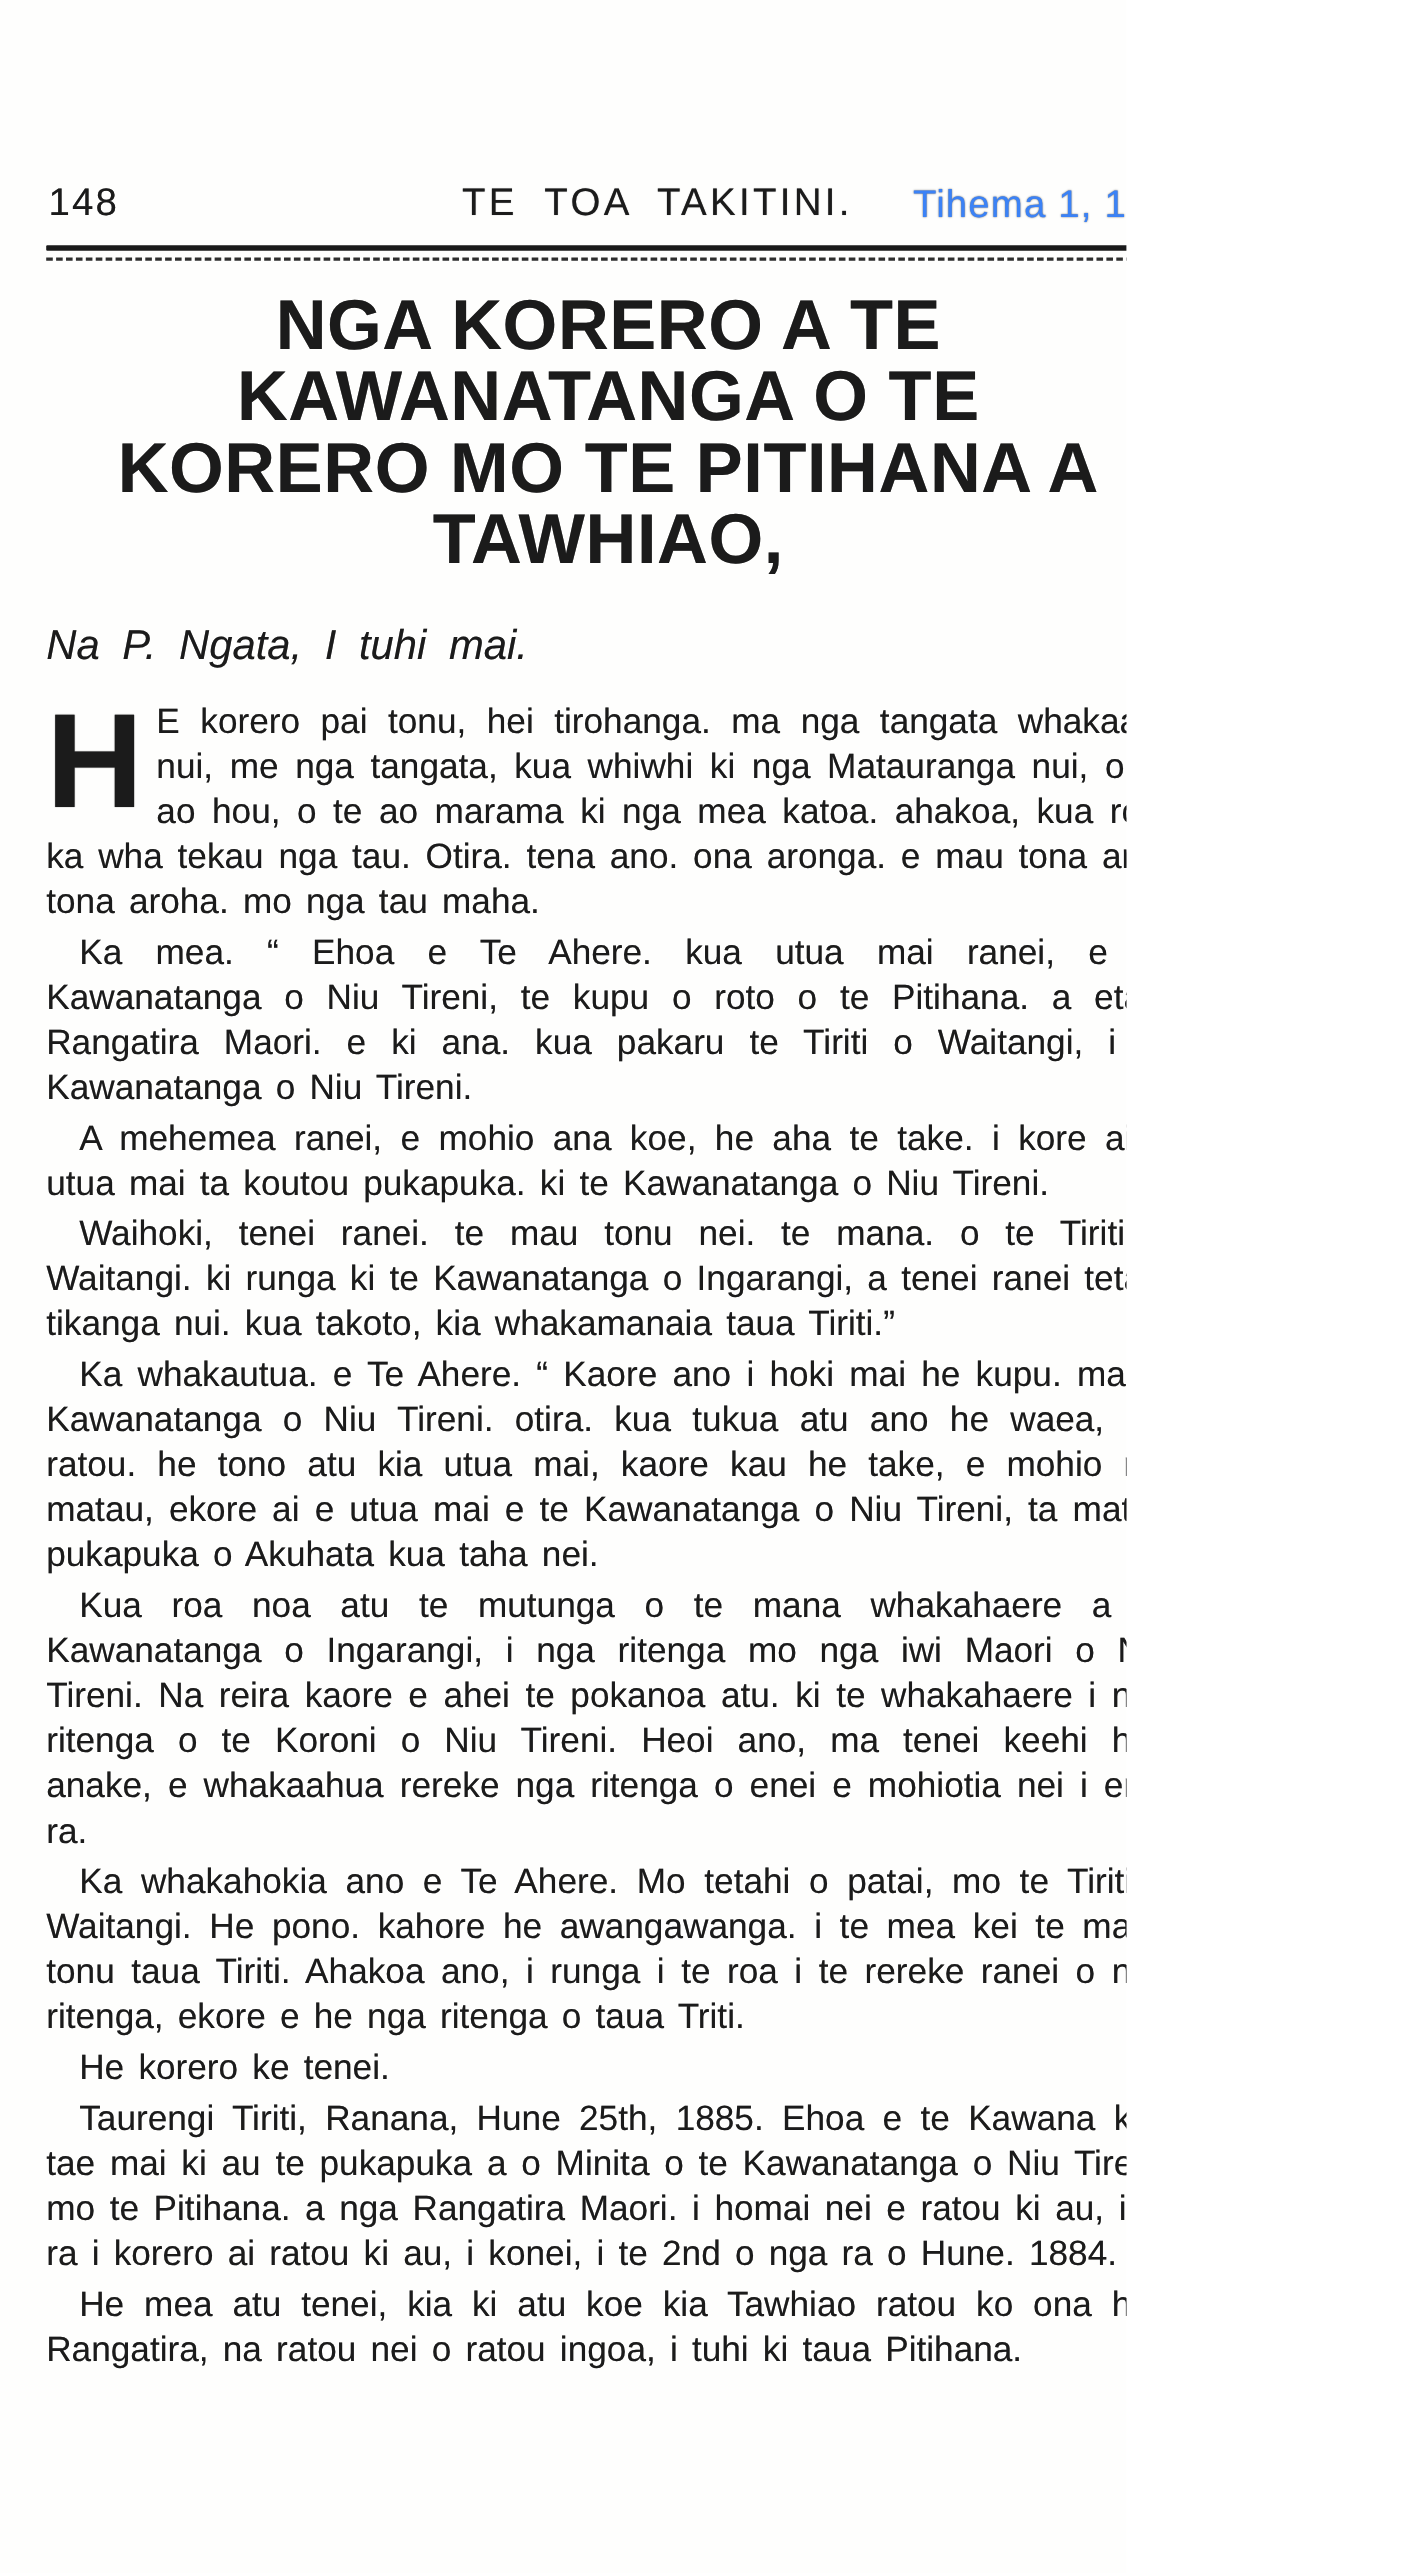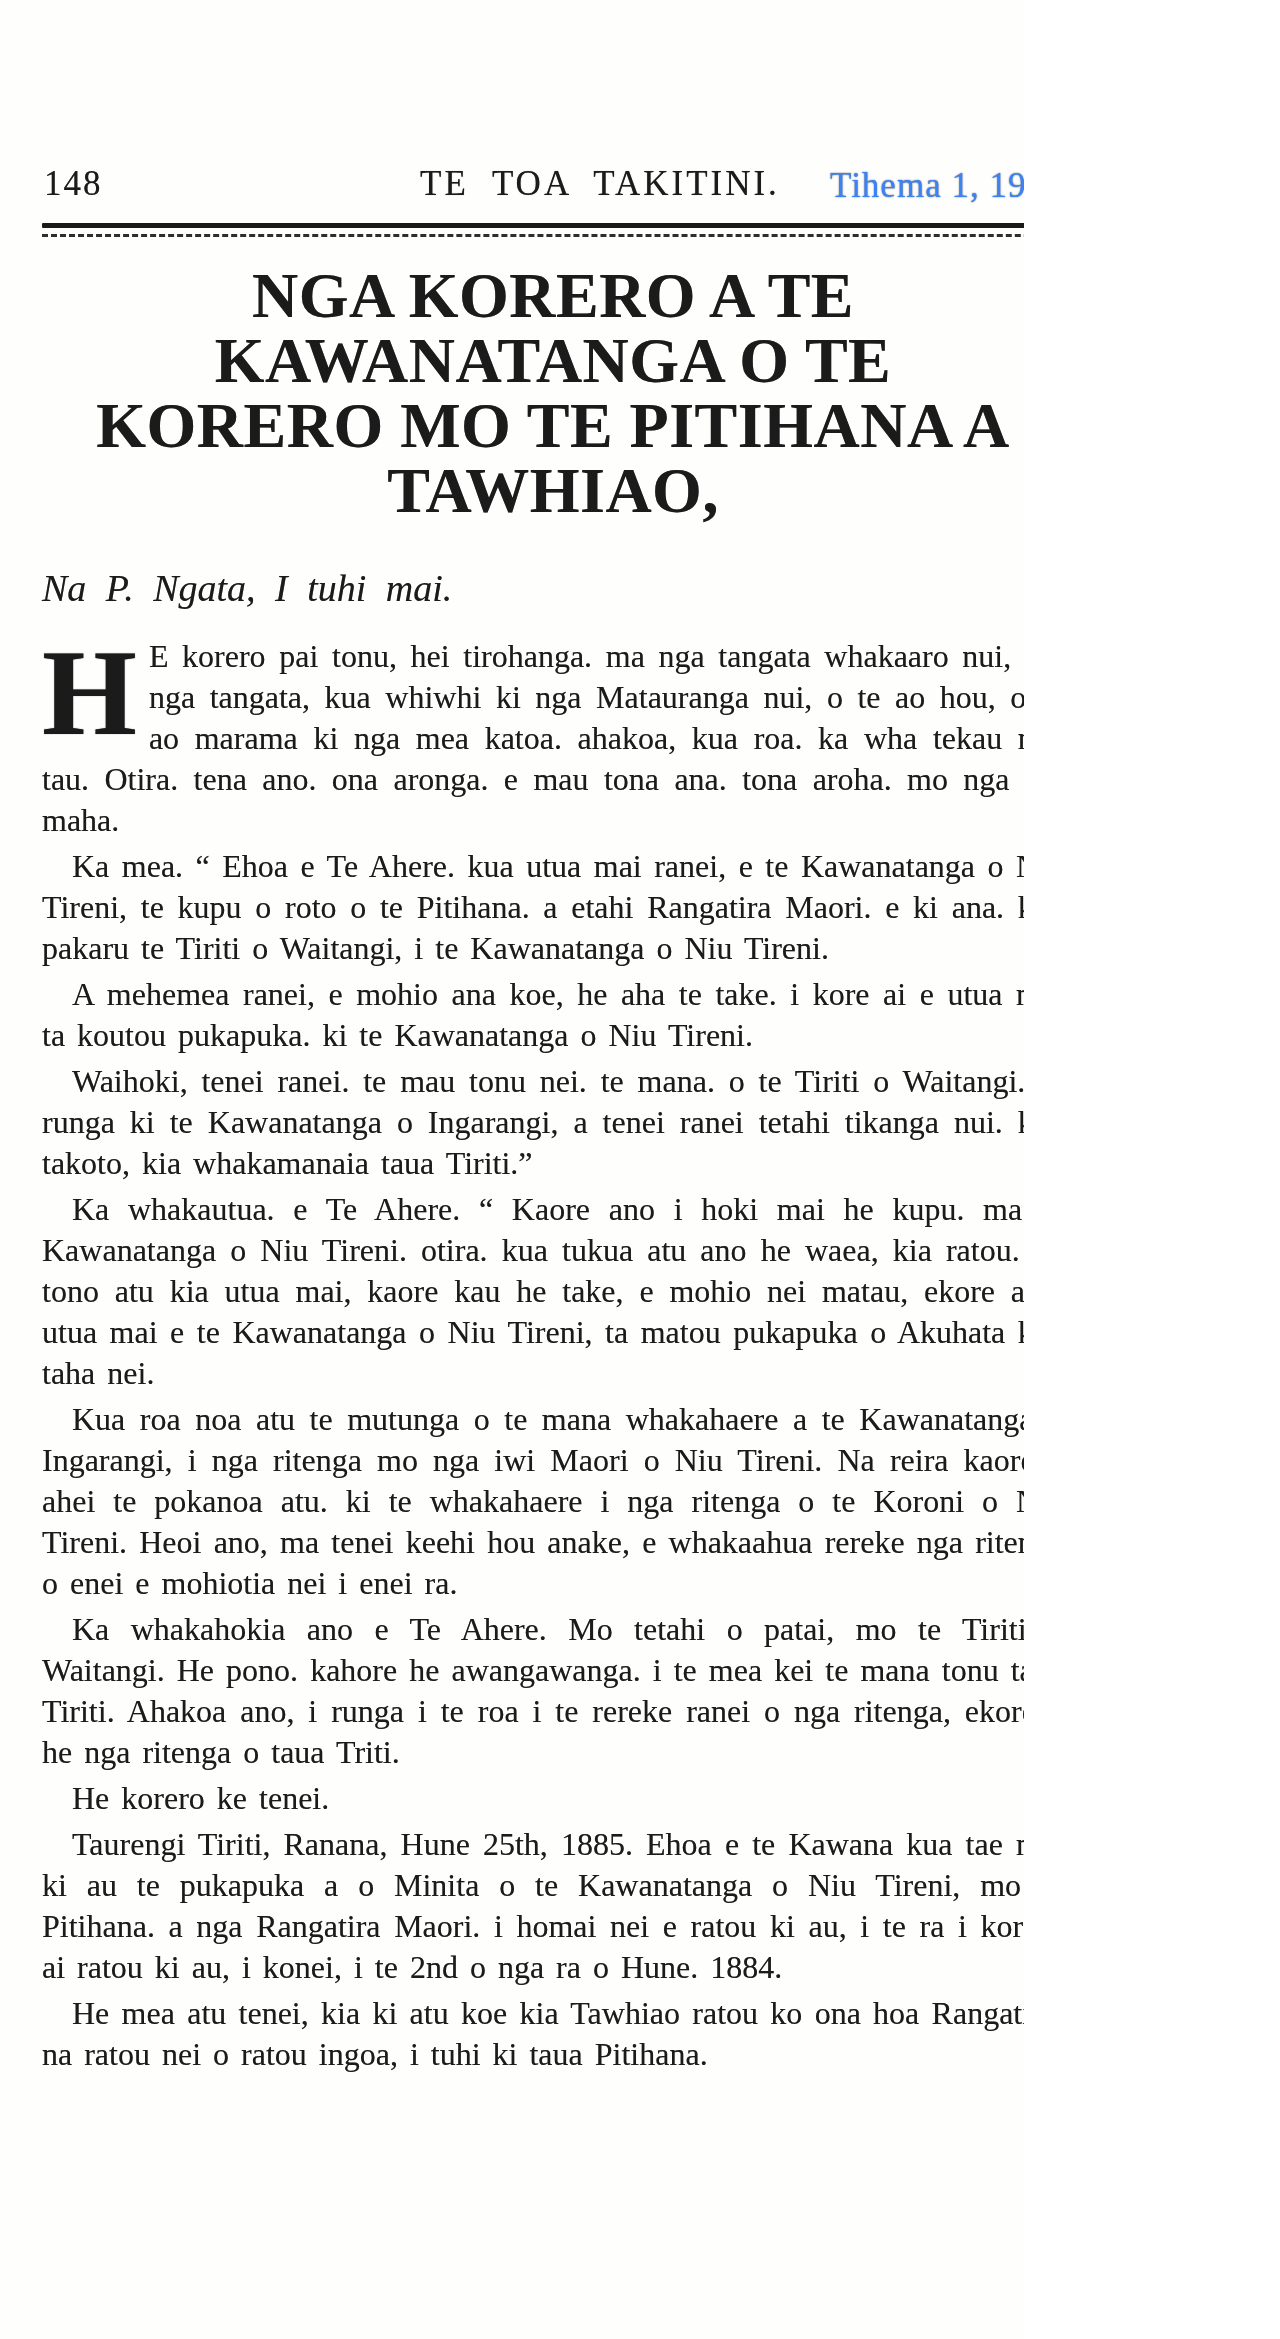--- a/index.html
+++ b/index.html
@@ -3,21 +3,21 @@
 <meta charset="utf-8">
 <style>
   html, body { margin: 0; padding: 0; background: #ffffff; }
 
   .page {
     position: relative;
     width: 1024px;
     height: 2339px;
     background: #fefefdff;
     overflow: hidden;
-    font-family: Liberation Serif, serif;
+    font-family: Liberation Sans, sans-serif;
     color: #1b1b1b;
   }
 
   .column {
     position: absolute;
     left: 42px;
     top: 0;
     width: 1022px;
   }
 

